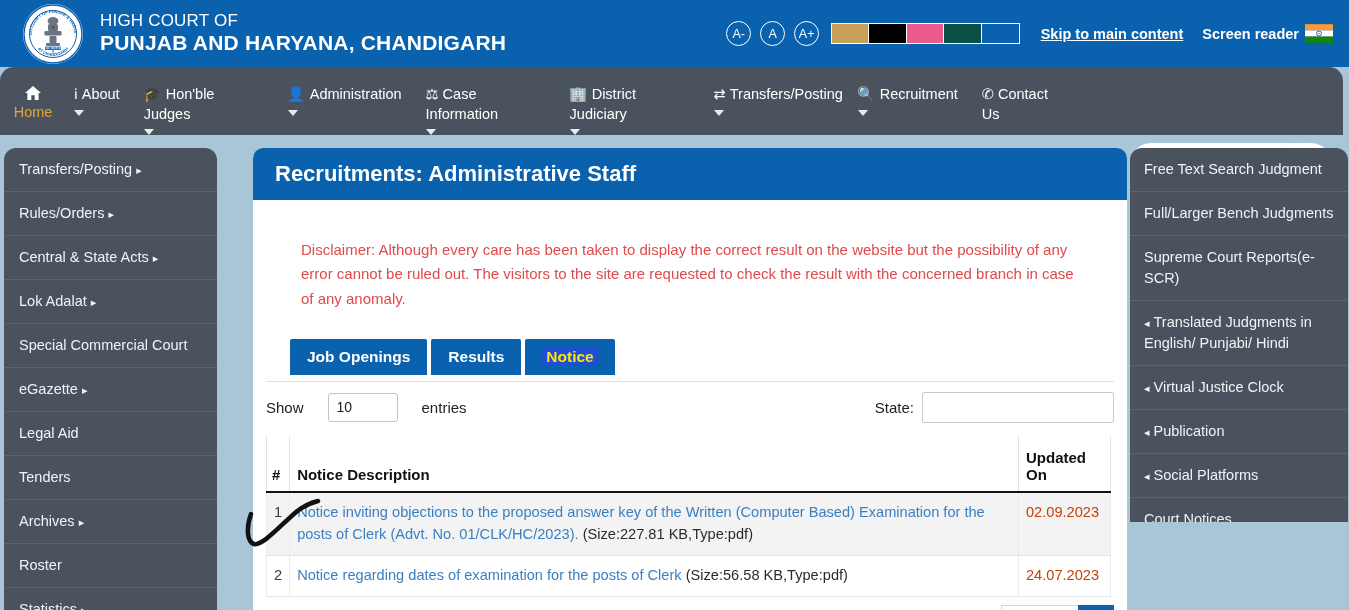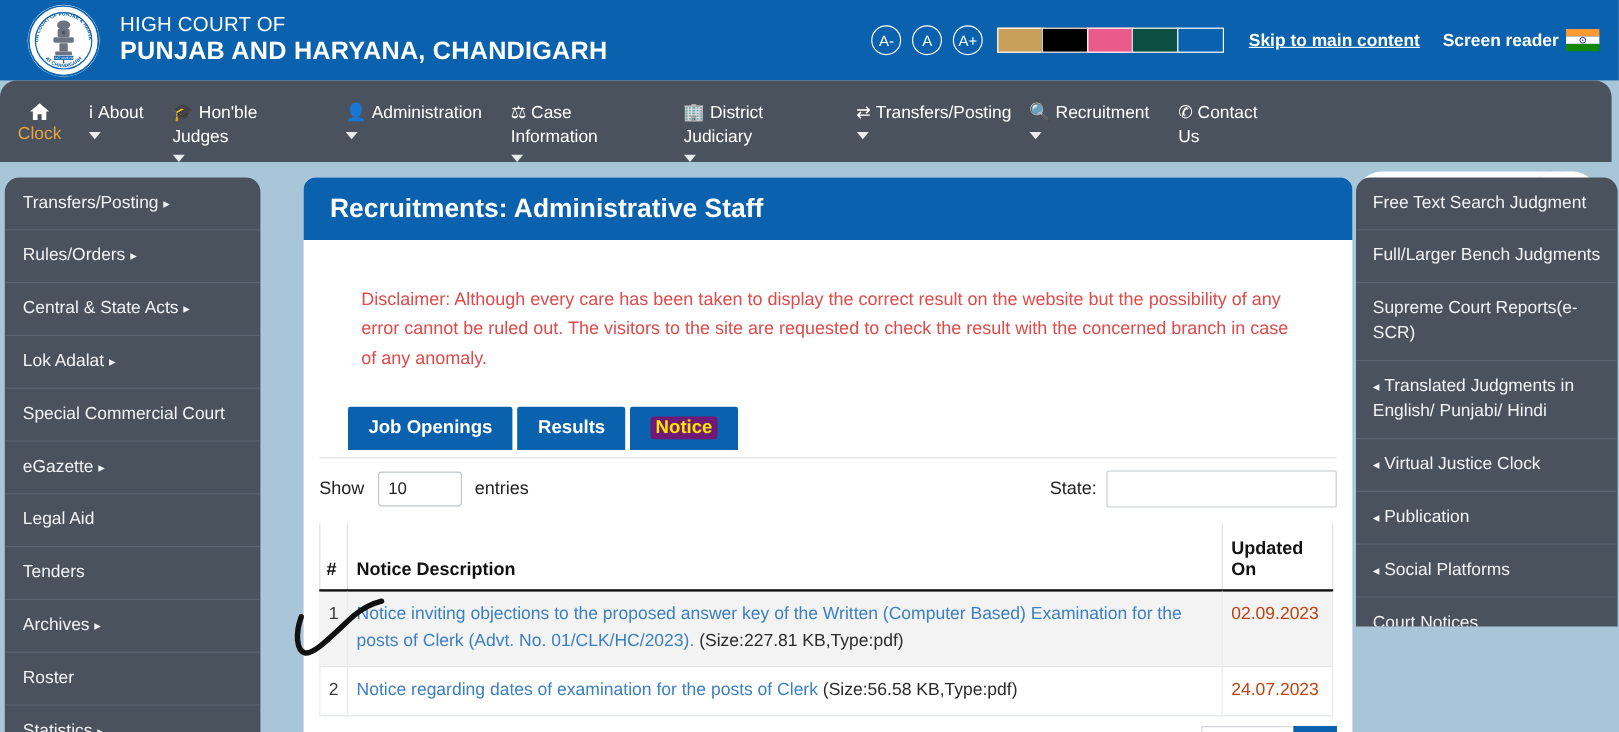--- a/index.html
+++ b/index.html
@@ -117,29 +117,29 @@
     margin: 38px 46px 0 48px;
   }
 
   .tabs { display: flex; margin: 28px 0 0 13px; padding-left: 24px; }
   .tab {
     background: #0a61ae; color: #fff; font-weight: bold; font-size: 15.5px;
     padding: 9px 17px; margin-right: 4px; cursor: pointer;
     border-radius: 2px 2px 0 0;
   }
   .tab .hl {
-    background: #701a75; color: #ffe600; padding: 1px 4px;
+    background: #1d4ed8; color: #ffe600; padding: 1px 4px;
     border-radius: 3px;
   }
 
   .dt-top {
     display: flex; align-items: center; margin: 6px 13px 0 13px;
     border-top: 1px solid #dfe2e5; padding-top: 10px;
   }
-  .dt-len { font-size: 15px; color: #222; display: flex; align-items: center; gap: 11px; }
+  .dt-len { font-size: 15px; color: #222; display: flex; align-items: center; gap: 24px; }
   .dt-len input {
     width: 70px; height: 29px; border: 1px solid #bfc5cb; border-radius: 3px;
     padding: 0 8px; font-size: 14px; font-family: "Liberation Sans", sans-serif;
     color: #222; outline: none;
   }
   .dt-filter { margin-left: auto; display: flex; align-items: center; gap: 8px; font-size: 15px; color: #222; }
   .dt-filter input {
     width: 192px; height: 31px; border: 1px solid #c6cbd1; border-radius: 2px;
     padding: 0 7px; font-size: 14px; font-family: "Liberation Sans", sans-serif; outline: none;
   }
@@ -240,21 +240,21 @@
     </div>
   </div>
 </div>
 
 <div class="navbar">
 
   <div class="nav-item home">
     <svg width="18" height="16" viewBox="0 0 18 16" style="display:block;margin:0 auto 2px;">
       <path d="M9 1 L17 8 L14.6 8 L14.6 15 L10.7 15 L10.7 10.2 L7.3 10.2 L7.3 15 L3.4 15 L3.4 8 L1 8 Z" fill="#ffffff"></path>
     </svg>
-    <span class="home-label">Clock</span>
+    <span class="home-label">Home</span>
   </div>
 
   <div class="nav-item">
     <span class="nav-ico">ℹ</span><span class="nav-text">About</span>
     <span class="caret"></span>
   </div>
 
   <div class="nav-item">
     <span class="nav-ico">🎓</span><span class="nav-text">Hon'ble Judges</span>
     <span class="caret"></span>

